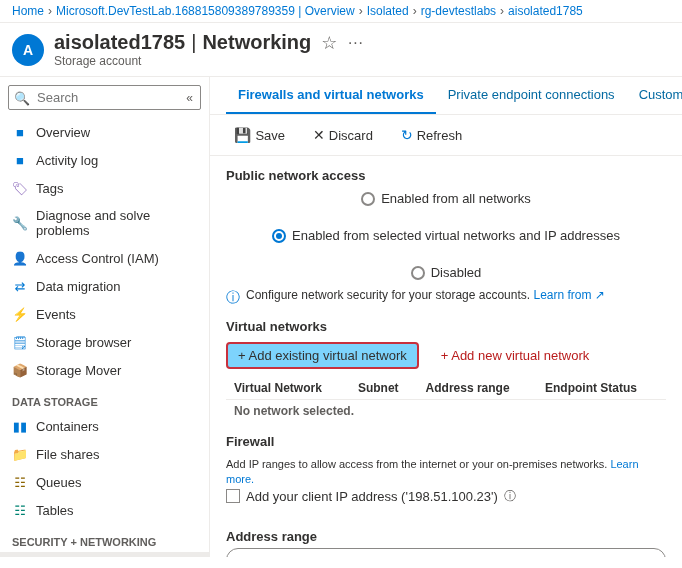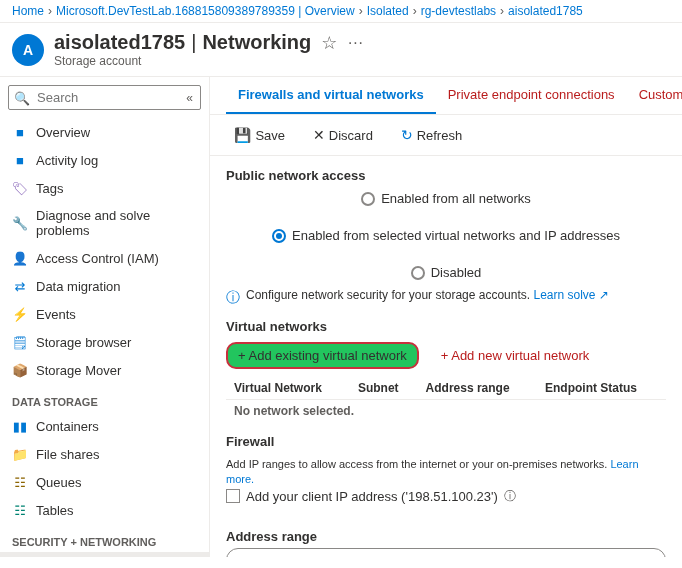--- a/index.html
+++ b/index.html
@@ -31,21 +31,21 @@
     .nav-item.active { background: #edebe9; font-weight: 600; }
     .nav-icon { width: 16px; height: 16px; display: flex; align-items: center; justify-content: center; flex-shrink: 0; }
 
     .nav-section { padding: 12px 12px 4px; font-size: 11px; font-weight: 600; color: #605e5c; text-transform: uppercase; }
 
     
     .main { flex: 1; overflow-y: auto; padding: 0; }
 
     
     .tabs { display: flex; border-bottom: 1px solid #edebe9; padding: 0 16px; }
-    .tab { padding: 10px 12px; font-size: 13px; cursor: pointer; color: #b91c1c; border-bottom: 2px solid transparent; white-space: nowrap; }
+    .tab { padding: 10px 12px; font-size: 13px; cursor: pointer; color: #0369a1; border-bottom: 2px solid transparent; white-space: nowrap; }
     .tab.active { color: #0078d4; border-bottom-color: #0078d4; font-weight: 600; }
 
     
     .toolbar { display: flex; align-items: center; gap: 12px; padding: 8px 16px; border-bottom: 1px solid #edebe9; }
     .toolbar-btn { display: flex; align-items: center; gap: 4px; padding: 4px 8px; background: none; border: none; cursor: pointer; font-size: 13px; color: #323130; }
     .toolbar-btn .btn-icon { color: #0078d4; font-size: 14px; }
     .toolbar-btn.discard .btn-icon { color: #323130; }
 
     
     .content { padding: 12px 16px; }
@@ -58,21 +58,21 @@
     .radio-input.checked { border-color: #0078d4; }
     .radio-input.checked::after { content: ''; position: absolute; top: 2px; left: 2px; width: 6px; height: 6px; border-radius: 50%; background: #0078d4; }
 
     .info-box { display: flex; align-items: flex-start; gap: 6px; font-size: 12px; color: #323130; margin-bottom: 12px; }
     .info-icon { color: #0078d4; font-size: 14px; flex-shrink: 0; margin-top: 1px; }
     .info-link { color: #0078d4; text-decoration: none; }
 
     
     .vnet-section { margin-bottom: 12px; }
     .vnet-actions { display: flex; align-items: center; gap: 12px; margin-bottom: 8px; }
-    .vnet-btn { display: flex; align-items: center; gap: 4px; padding: 4px 10px; border: 1px solid #c8303d; border-radius: 10px; background: #22c55e; cursor: pointer; font-size: 13px; color: #323130; }
+    .vnet-btn { display: flex; align-items: center; gap: 4px; padding: 4px 10px; border: 1px solid #c8303d; border-radius: 4px; background: #7dd3fc; cursor: pointer; font-size: 13px; color: #323130; }
     .vnet-btn.highlight { border: 2px solid #c8303d; }
     .vnet-btn2 { display: flex; align-items: center; gap: 4px; padding: 4px 10px; background: none; border: none; cursor: pointer; font-size: 13px; color: #b91c1c; }
 
     .vnet-table { width: 100%; border-collapse: collapse; margin-bottom: 8px; }
     .vnet-table th { text-align: left; padding: 4px 8px; font-size: 12px; font-weight: 600; color: #323130; border-bottom: 1px solid #edebe9; }
     .vnet-table td { padding: 4px 8px; font-size: 12px; color: #605e5c; font-weight: bold; }
     .no-network { padding: 4px 8px; font-size: 12px; color: #605e5c; }
 
     
     .firewall-section { margin-bottom: 12px; }
@@ -231,21 +231,21 @@
         </label>
         <label class="radio-item">
           <div class="radio-input"></div>
           <span>Disabled</span>
         </label>
       </div>
       <div class="info-box">
         <span class="info-icon">ⓘ</span>
         <span>
           <span>Configure network security for your storage accounts.</span>
-          <a href="#" class="info-link"> <span>Learn solve</span> ↗</a>
+          <a href="#" class="info-link"> <span>Learn from</span> ↗</a>
         </span>
       </div>
 
       <div class="vnet-section">
         <div class="section-title">Virtual networks</div>
         <div class="vnet-actions">
           <button class="vnet-btn highlight">
             <span>+ Add existing virtual network</span>
           </button>
           <button class="vnet-btn2">

